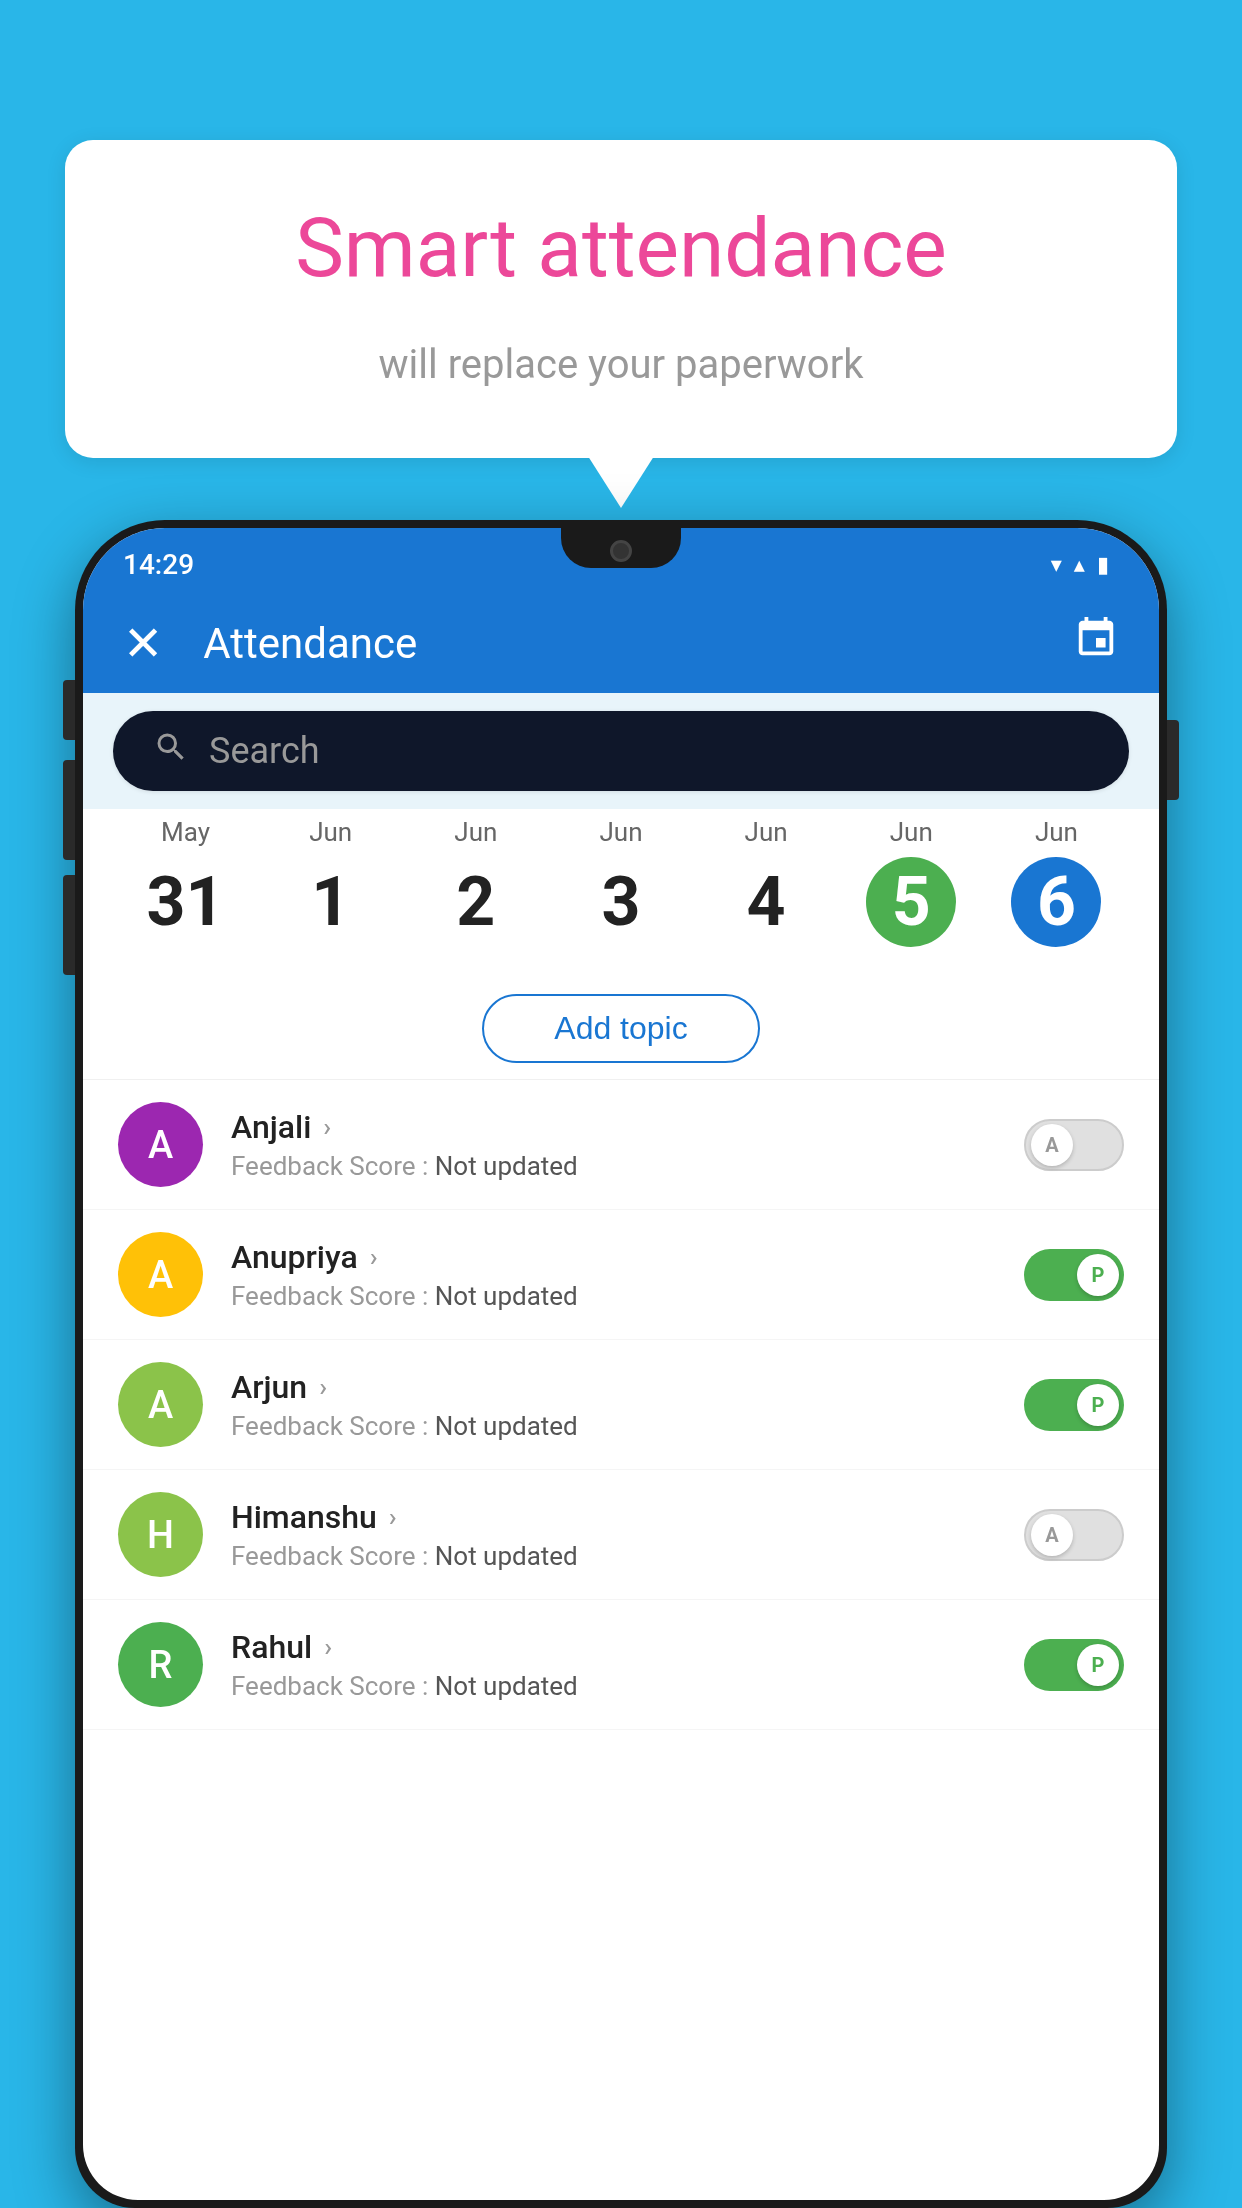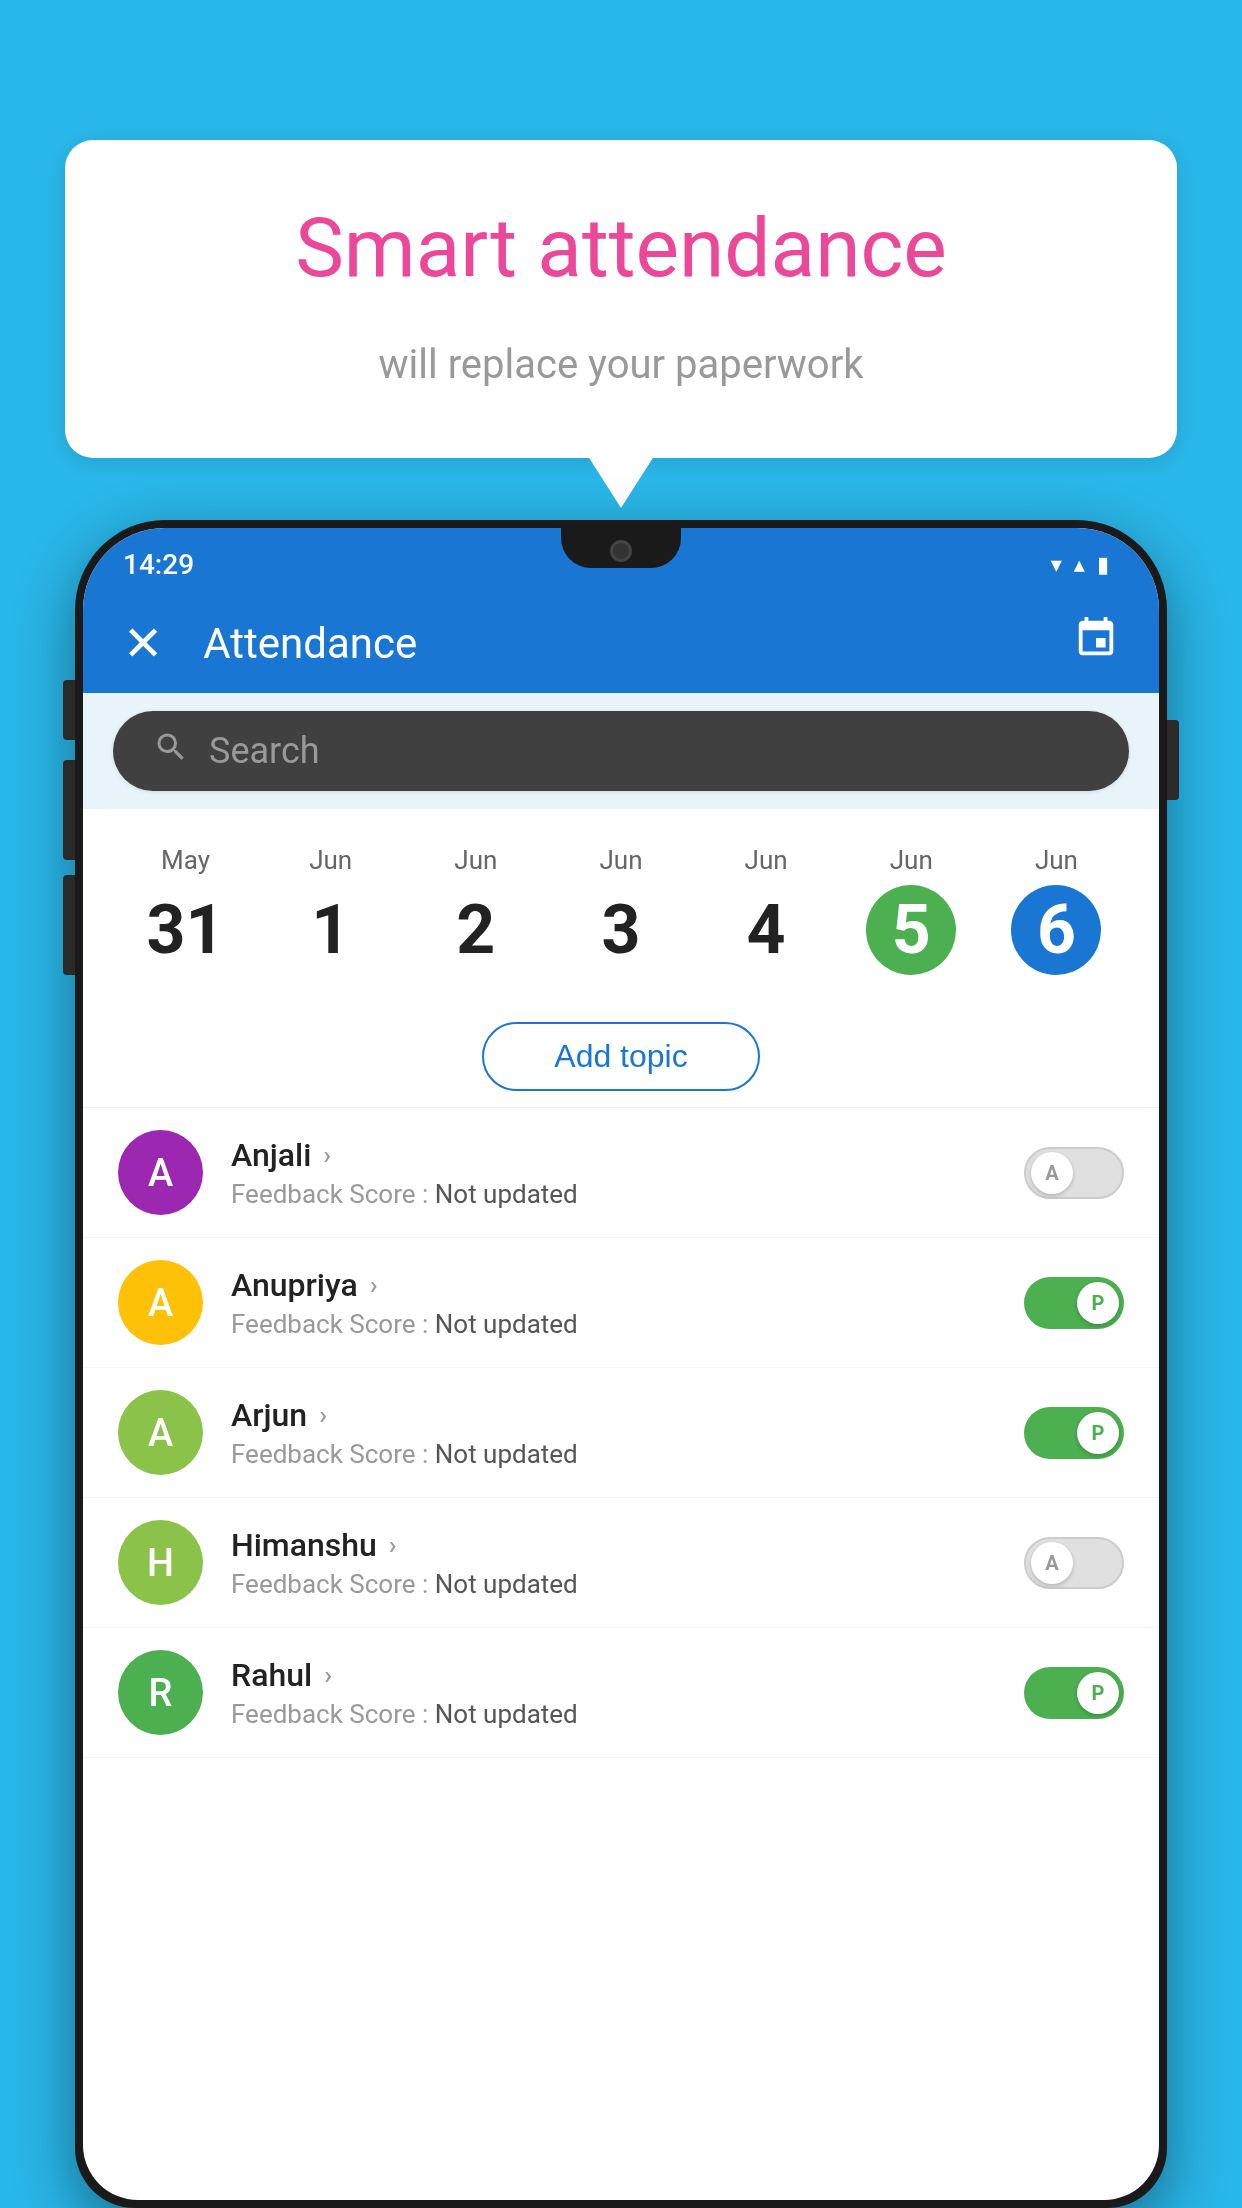--- a/index.html
+++ b/index.html
@@ -161,21 +161,21 @@
       cursor: pointer;
     }
 
     
     .search-container {
       background: #e8f4fa;
       padding: 18px 30px;
     }
 
     .search-bar {
-      background: #404040;
+      background: #0f172a;
       border-radius: 40px;
       height: 80px;
       display: flex;
       align-items: center;
       padding: 0 40px;
       gap: 20px;
       box-shadow: 0 1px 4px rgba(0,0,0,0.1);
     }
 
     .search-icon {
@@ -183,21 +183,21 @@
       font-size: 36px;
     }
 
     .search-text {
       color: #999;
       font-size: 36px;
     }
 
     
     .calendar-strip {
-      padding: 36px 30px 15px;
+      padding: 8px 30px 15px;
       background: white;
     }
 
     .calendar-days {
       display: flex;
       justify-content: space-around;
       align-items: flex-end;
       padding-bottom: 10px;
     }
 

